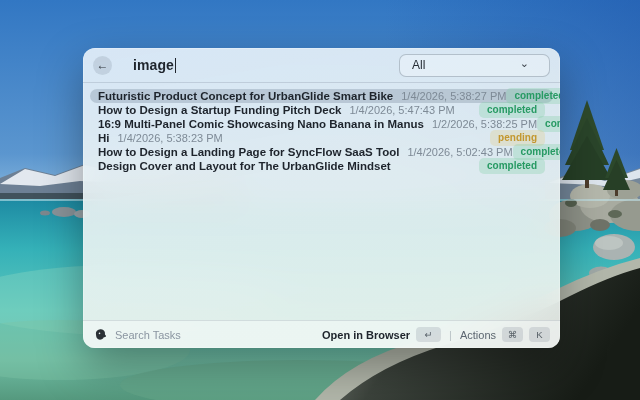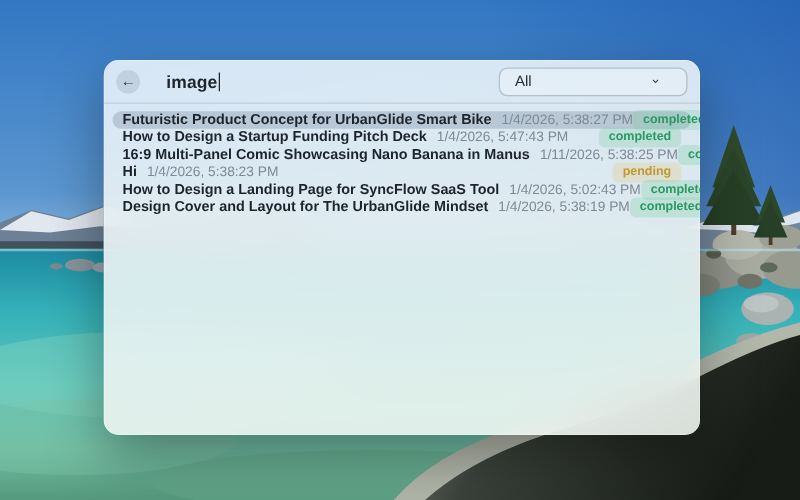--- a/index.html
+++ b/index.html
@@ -175,43 +175,60 @@
 
       <div class="row">
         <span class="title">How to Design a Startup Funding Pitch Deck</span>
         <span class="time">1/4/2026, 5:47:43 PM</span>
         <span class="spacer"></span>
         <span class="badge completed">completed</span>
       </div>
 
       <div class="row">
         <span class="title">16:9 Multi-Panel Comic Showcasing Nano Banana in Manus</span>
-        <span class="time">1/11/2026, 5:38:25 PM</span>
+        <span class="time">1/2/2026, 5:38:25 PM</span>
         <span class="spacer"></span>
         <span class="badge completed">completed</span>
       </div>
 
       <div class="row">
         <span class="title">Hi</span>
         <span class="time">1/4/2026, 5:38:23 PM</span>
         <span class="spacer"></span>
         <span class="badge pending">pending</span>
       </div>
 
       <div class="row">
         <span class="title">How to Design a Landing Page for SyncFlow SaaS Tool</span>
         <span class="time">1/4/2026, 5:02:43 PM</span>
         <span class="spacer"></span>
         <span class="badge completed">completed</span>
       </div>
 
       <div class="row">
         <span class="title">Design Cover and Layout for The UrbanGlide Mindset</span>
-        <span class="time">1/4/2026, 5:38:19 PM</span>
         <span class="spacer"></span>
         <span class="badge completed">completed</span>
       </div>
 
     </div>
 
+    <div class="footer">
+      <div class="left">
+        <span class="logo">
+          <svg width="13" height="13" viewBox="0 0 13 13" xmlns="http://www.w3.org/2000/svg">
+            <path d="M6.2,1.2 C8.6,0.9 10.6,2.4 10.9,4.4 C11.1,5.6 10.6,6.4 11.6,7.2 C12.3,7.8 12.1,8.9 11.2,9.1 C10.4,9.3 9.9,8.9 9.6,9.6 C9.2,10.6 8.3,11.4 6.9,11.6 C4.6,11.9 2.5,10.4 2.2,8.2 L1.9,5.5 C1.7,3.4 3.6,1.5 6.2,1.2 Z M5.5,4.6 a0.8,0.8 0 1 0 0.1,1.6 a0.8,0.8 0 0 0 -0.1,-1.6 Z" fill="#2b3136"></path>
+          </svg>
+        </span>
+        <span class="footer-hint">Search Tasks</span>
+      </div>
+      <div class="right">
+        <span class="action-label">Open in Browser</span>
+        <span class="keycap wide">↵</span>
+        <span class="vdiv">|</span>
+        <span class="action-label dim">Actions</span>
+        <span class="keycap">⌘</span>
+        <span class="keycap">K</span>
+      </div>
+    </div>
 
   </div>
 </div>
 
 </body></html>

